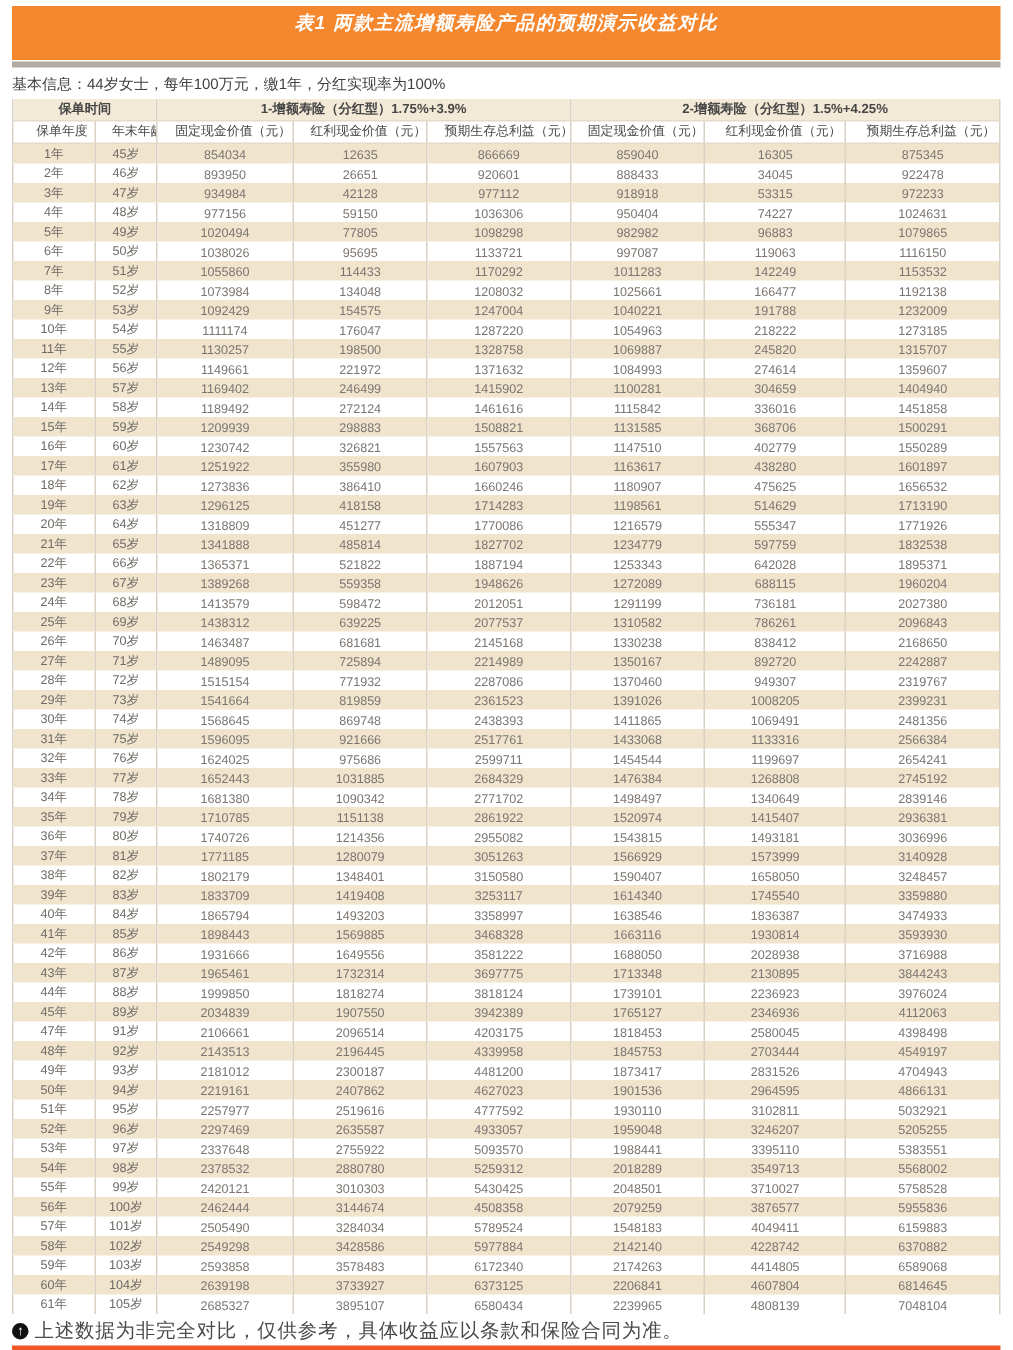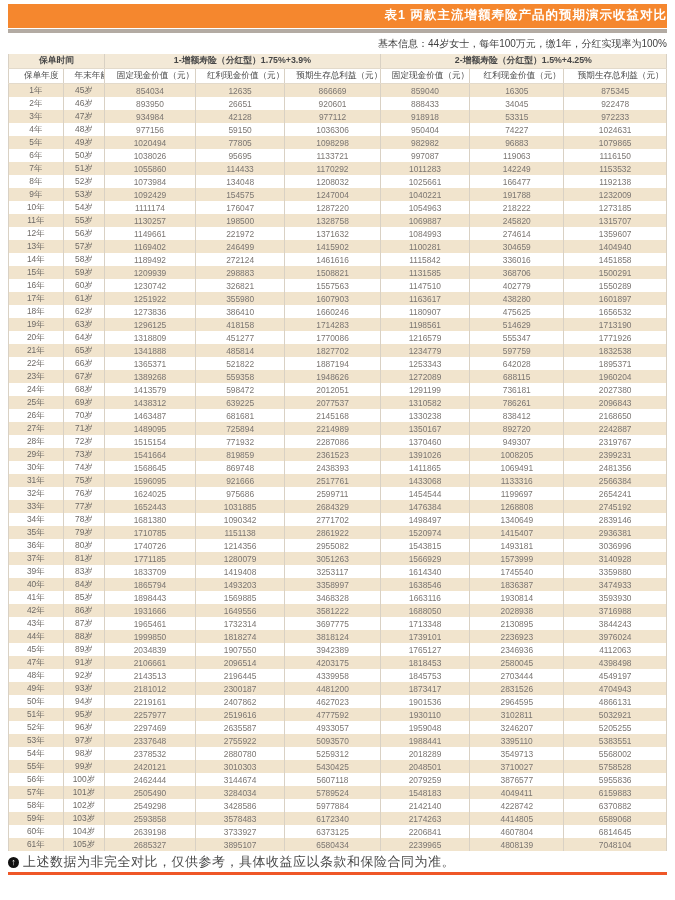--- a/index.html
+++ b/index.html
@@ -1,21 +1,21 @@
 <!DOCTYPE html>
 <html><head>
 <meta charset="utf-8">
 <style>
   html,body{margin:0;padding:0;background:#ffffff;}
   body{width:675px;height:900px;font-family:"Liberation Sans","DejaVu Sans",sans-serif;-webkit-font-smoothing:antialiased;}
   .page{padding:4px 8px 0 8px;}
-  .title-bar{height:24px;line-height:22px;background:#F5872E;color:#ffffff;text-align:right;
-             font-size:12.5px;font-weight:bold;letter-spacing:1px;}
+  .title-bar{height:36px;line-height:22px;background:#F5872E;color:#ffffff;text-align:center;
+             font-size:12.5px;font-weight:bold;letter-spacing:1px;font-style:italic;}
   .gray-divider{height:4px;background:#B3ABA3;margin-top:1px;}
-  .info-line{text-align:right;font-size:10px;color:#3f3f3f;padding:4px 0 3px 0;}
+  .info-line{text-align:left;font-size:10px;color:#3f3f3f;padding:4px 0 3px 0;}
   table{width:100%;border-collapse:collapse;table-layout:fixed;}
   th,td{padding:0;text-align:center;overflow:hidden;white-space:nowrap;
         border-left:1px solid #D9D1C4;border-right:1px solid #D9D1C4;}
   thead tr.group-row th{height:14px;background:#F3E9D7;font-size:8.8px;font-weight:bold;color:#474747;
         border-bottom:1px solid #E3DACB;}
   thead tr.cols-row th{height:14px;background:#ffffff;font-size:8.6px;font-weight:normal;color:#474747;
         border-bottom:1px solid #E3DACB;padding-left:11px;}
   tbody td{height:13px;font-size:8.4px;color:#7B7672;}
   tbody tr:nth-child(odd){background:#F1E4CD;}
   tbody tr:nth-child(even){background:#ffffff;}
@@ -430,20 +430,30 @@
           <td>37年</td>
           <td>81岁</td>
           <td>1771185</td>
           <td>1280079</td>
           <td>3051263</td>
           <td>1566929</td>
           <td>1573999</td>
           <td>3140928</td>
         </tr>
         <tr>
+          <td>38年</td>
+          <td>82岁</td>
+          <td>1802179</td>
+          <td>1348401</td>
+          <td>3150580</td>
+          <td>1590407</td>
+          <td>1658050</td>
+          <td>3248457</td>
+        </tr>
+        <tr>
           <td>39年</td>
           <td>83岁</td>
           <td>1833709</td>
           <td>1419408</td>
           <td>3253117</td>
           <td>1614340</td>
           <td>1745540</td>
           <td>3359880</td>
         </tr>
         <tr>
@@ -594,21 +604,21 @@
           <td>5430425</td>
           <td>2048501</td>
           <td>3710027</td>
           <td>5758528</td>
         </tr>
         <tr>
           <td>56年</td>
           <td>100岁</td>
           <td>2462444</td>
           <td>3144674</td>
-          <td>5607118</td>
+          <td>4508358</td>
           <td>2079259</td>
           <td>3876577</td>
           <td>5955836</td>
         </tr>
         <tr>
           <td>57年</td>
           <td>101岁</td>
           <td>2505490</td>
           <td>3284034</td>
           <td>5789524</td>

